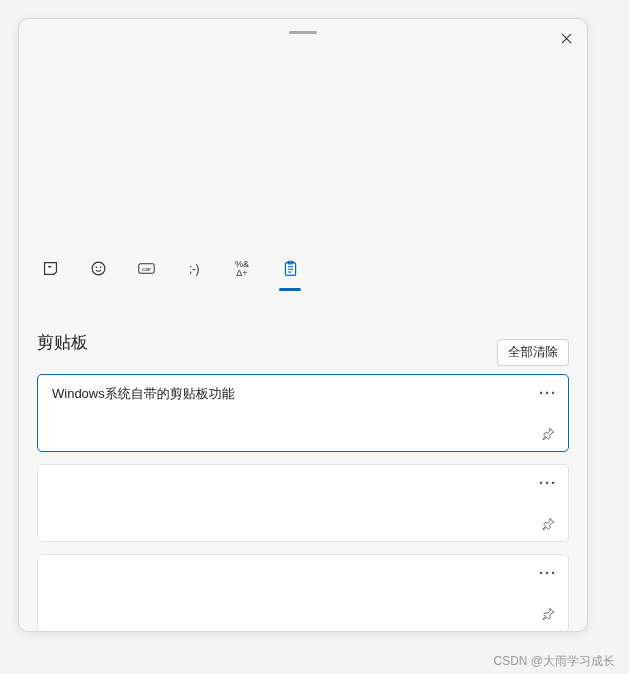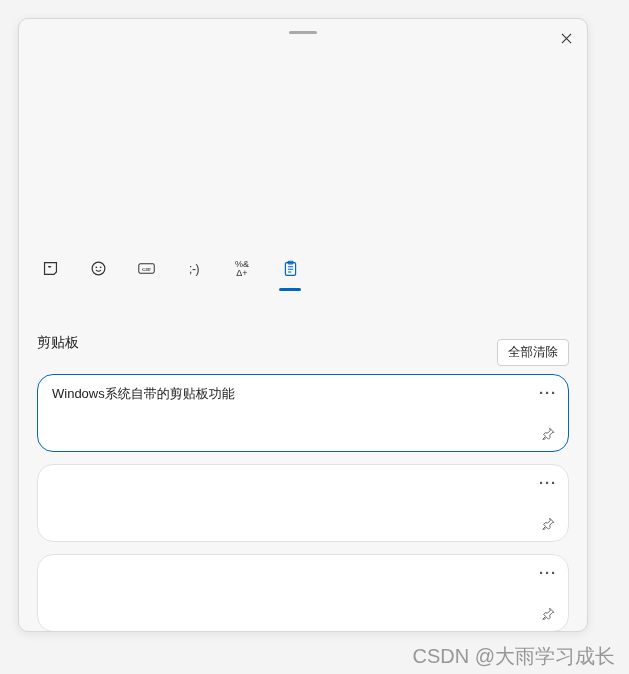--- a/index.html
+++ b/index.html
@@ -83,21 +83,21 @@
     border-radius: 2px;
   }
   .section-header {
     display: flex;
     justify-content: space-between;
     align-items: center;
     padding: 14px 18px 8px 18px;
     margin-top: 18px;
   }
   .section-title {
-    font-size: 14px;
+    font-size: 17px;
     color: #222;
   }
   .clear-all-btn {
     font-size: 12.5px;
     padding: 4px 10px;
     background: #fff;
     border: 1px solid #d0d0d0;
     border-radius: 4px;
     cursor: pointer;
     color: #222;
@@ -106,21 +106,21 @@
   .clip-list {
     padding: 0 18px 18px 18px;
     display: flex;
     flex-direction: column;
     gap: 12px;
     overflow-y: auto;
   }
   .clip {
     background: #fff;
     border: 1px solid #e2e2e2;
-    border-radius: 16px;
+    border-radius: 5px;
     padding: 10px 14px 4px 14px;
     min-height: 78px;
     display: flex;
     flex-direction: column;
     position: relative;
   }
   .clip.selected {
     border: 1.5px solid #0067c0;
   }
   .clip-text {
@@ -147,21 +147,21 @@
     justify-content: center;
     cursor: pointer;
     color: #555;
   }
   .clip-more { font-size: 15px; letter-spacing: 1px; line-height: 4px; font-weight:bold; }
   .clip-pin svg { width: 13px; height: 13px; }
   .watermark {
     position: absolute;
     bottom: 4px;
     right: 14px;
-    font-size: 20px;
+    font-size: 12px;
     color: rgba(120,120,120,0.75);
     font-family: "Microsoft YaHei", sans-serif;
   }
 </style>
 </head>
 <body>
 
 <div class="panel">
 
   <div class="drag-handle"></div>

